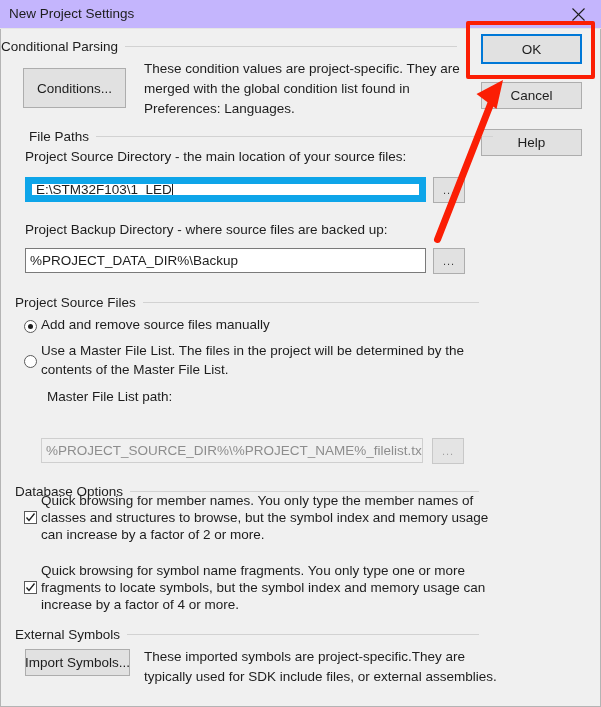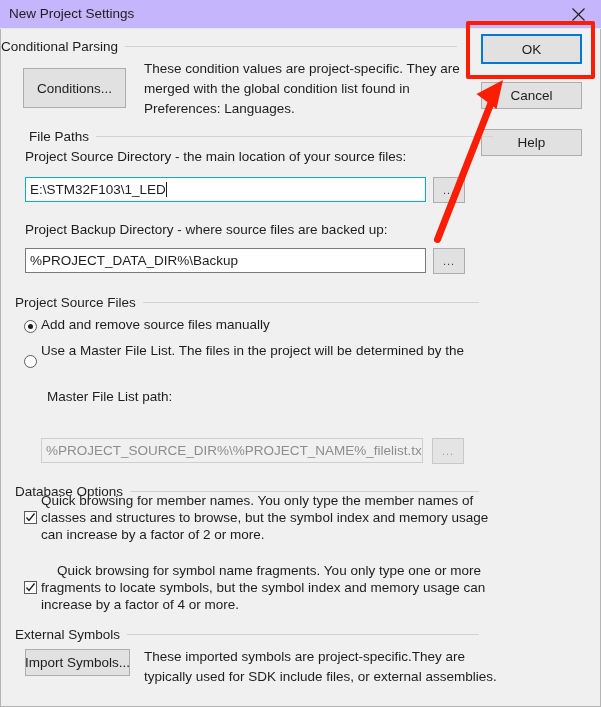--- a/index.html
+++ b/index.html
@@ -128,21 +128,21 @@
     font-size: 13.5px;
     color: #1d1d1d;
     display: flex;
     align-items: center;
     padding-left: 4px;
     font-family: "Liberation Sans", sans-serif;
     white-space: nowrap;
     overflow: hidden;
   }
   .tinput.focused {
-    border: 1px solid #0ea5e9;
+    border: 7px solid #0ea5e9;
   }
   .tinput.readonly {
     background: #f0f0f0;
     border: 1px solid #cfcfcf;
     color: #8d8d8d;
   }
   .caret {
     display: inline-block;
     width: 1px;
     height: 15px;
@@ -253,20 +253,21 @@
     <div class="group" style="left:14px; top:265px; width:464px;">
       <span class="group-label">Project Source Files</span>
       <span class="group-rule"></span>
     </div>
 
     <div class="radio checked" style="left:23px; top:291px;"></div>
     <div class="lbl" style="left:40px; top:288px;">Add and remove source files manually</div>
 
     <div class="radio" style="left:23px; top:326px;"></div>
     <div class="lbl" style="left:40px; top:314px;">Use a Master File List. The files in the project will be determined by the</div>
+    <div class="lbl" style="left:40px; top:333px;">contents of the Master File List.</div>
 
     <div class="lbl" style="left:46px; top:360px;">Master File List path:</div>
 
     <div class="tinput readonly" style="left:40px; top:409px; width:382px; height:25px;">
       <span>%PROJECT_SOURCE_DIR%\%PROJECT_NAME%_filelist.txt</span>
     </div>
     <button class="btn small disabled" style="left:431px; top:409px; width:32px; height:26px;">...</button>
 
     <div class="group" style="left:14px; top:454px; width:464px;">
       <span class="group-label">Database Options</span>
@@ -280,21 +281,21 @@
     </div>
     <div class="lbl" style="left:40px; top:464px;">Quick browsing for member names.  You only type the member names of</div>
     <div class="lbl" style="left:40px; top:481px;">classes and structures to browse, but the symbol index and memory usage</div>
     <div class="lbl" style="left:40px; top:498px;">can increase by a factor of 2 or more.</div>
 
     <div class="checkbox" style="left:23px; top:552px;">
       <svg width="11" height="11" viewBox="0 0 11 11" aria-hidden="true">
         <polyline points="1.5,5.5 4,8.5 9.5,1.5" fill="none" stroke="#1d1d1d" stroke-width="1.3"></polyline>
       </svg>
     </div>
-    <div class="lbl" style="left:56px; top:534px;text-align:center;">Quick browsing for symbol name fragments.  You only type one or more</div>
+    <div class="lbl" style="left:40px; top:534px;text-align:center;">Quick browsing for symbol name fragments.  You only type one or more</div>
     <div class="lbl" style="left:40px; top:551px;">fragments to locate symbols, but the symbol index and memory usage can</div>
     <div class="lbl" style="left:40px; top:568px;">increase by a factor of 4 or more.</div>
 
     <div class="group" style="left:14px; top:597px; width:464px;">
       <span class="group-label">External Symbols</span>
       <span class="group-rule"></span>
     </div>
 
     <button class="btn" style="left:24px; top:620px; width:105px; height:27px;">Import Symbols...</button>
 

